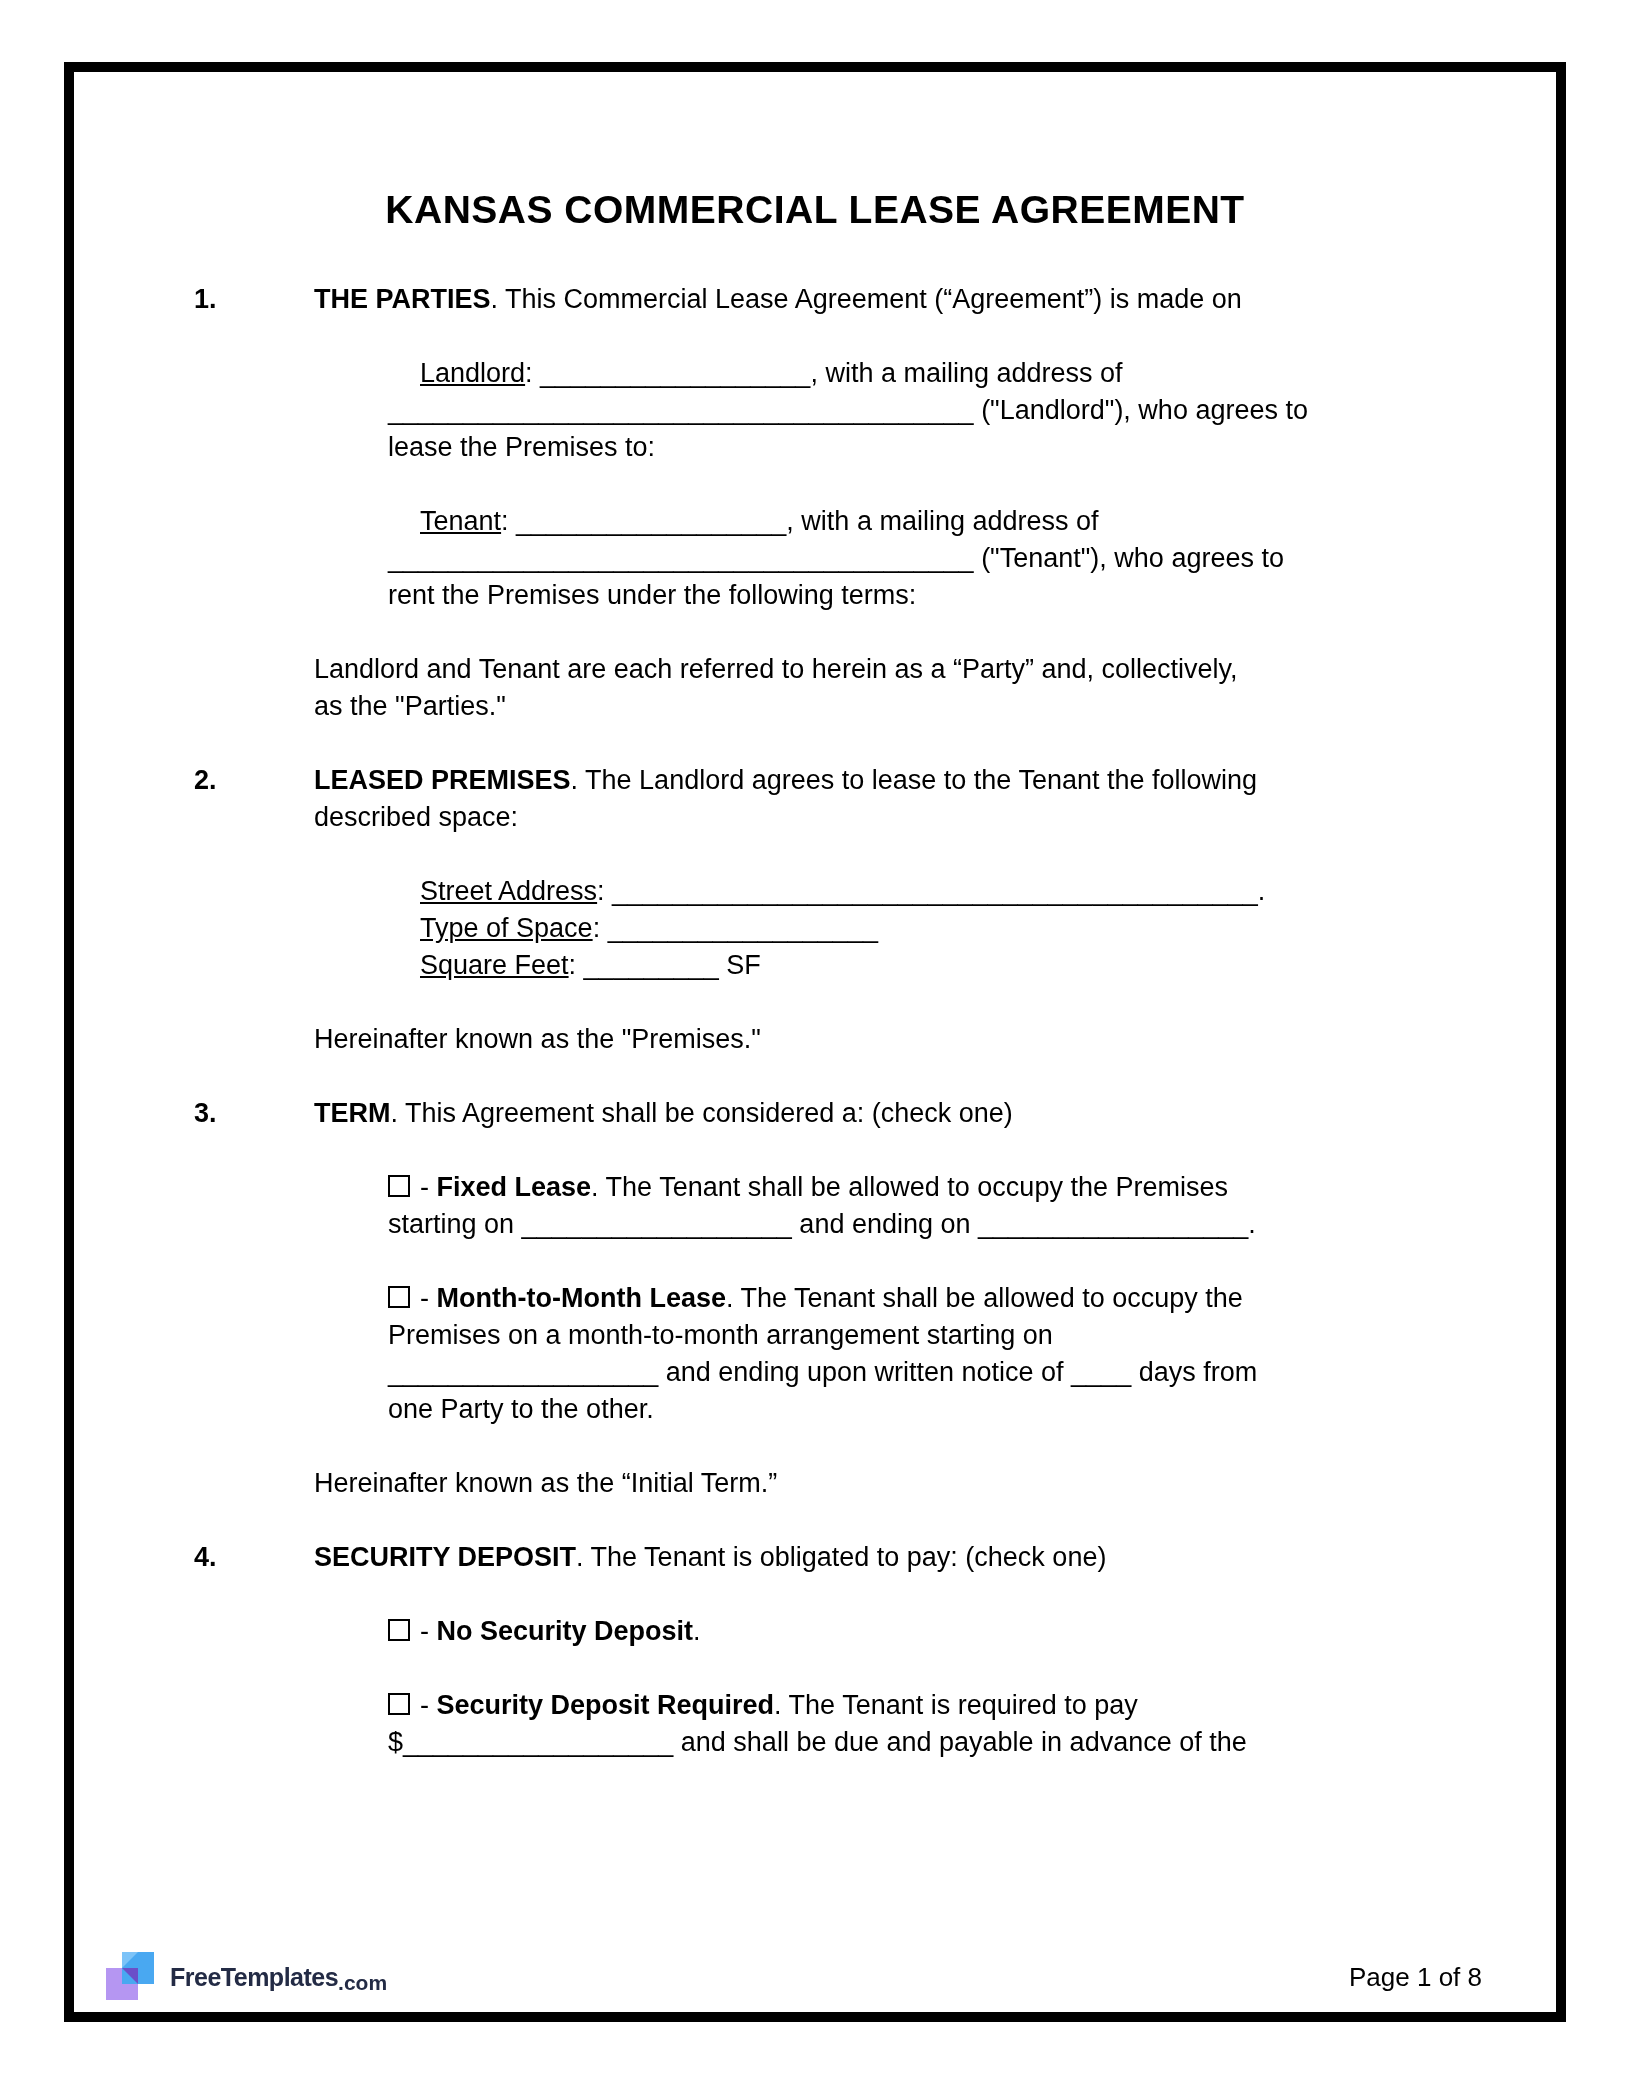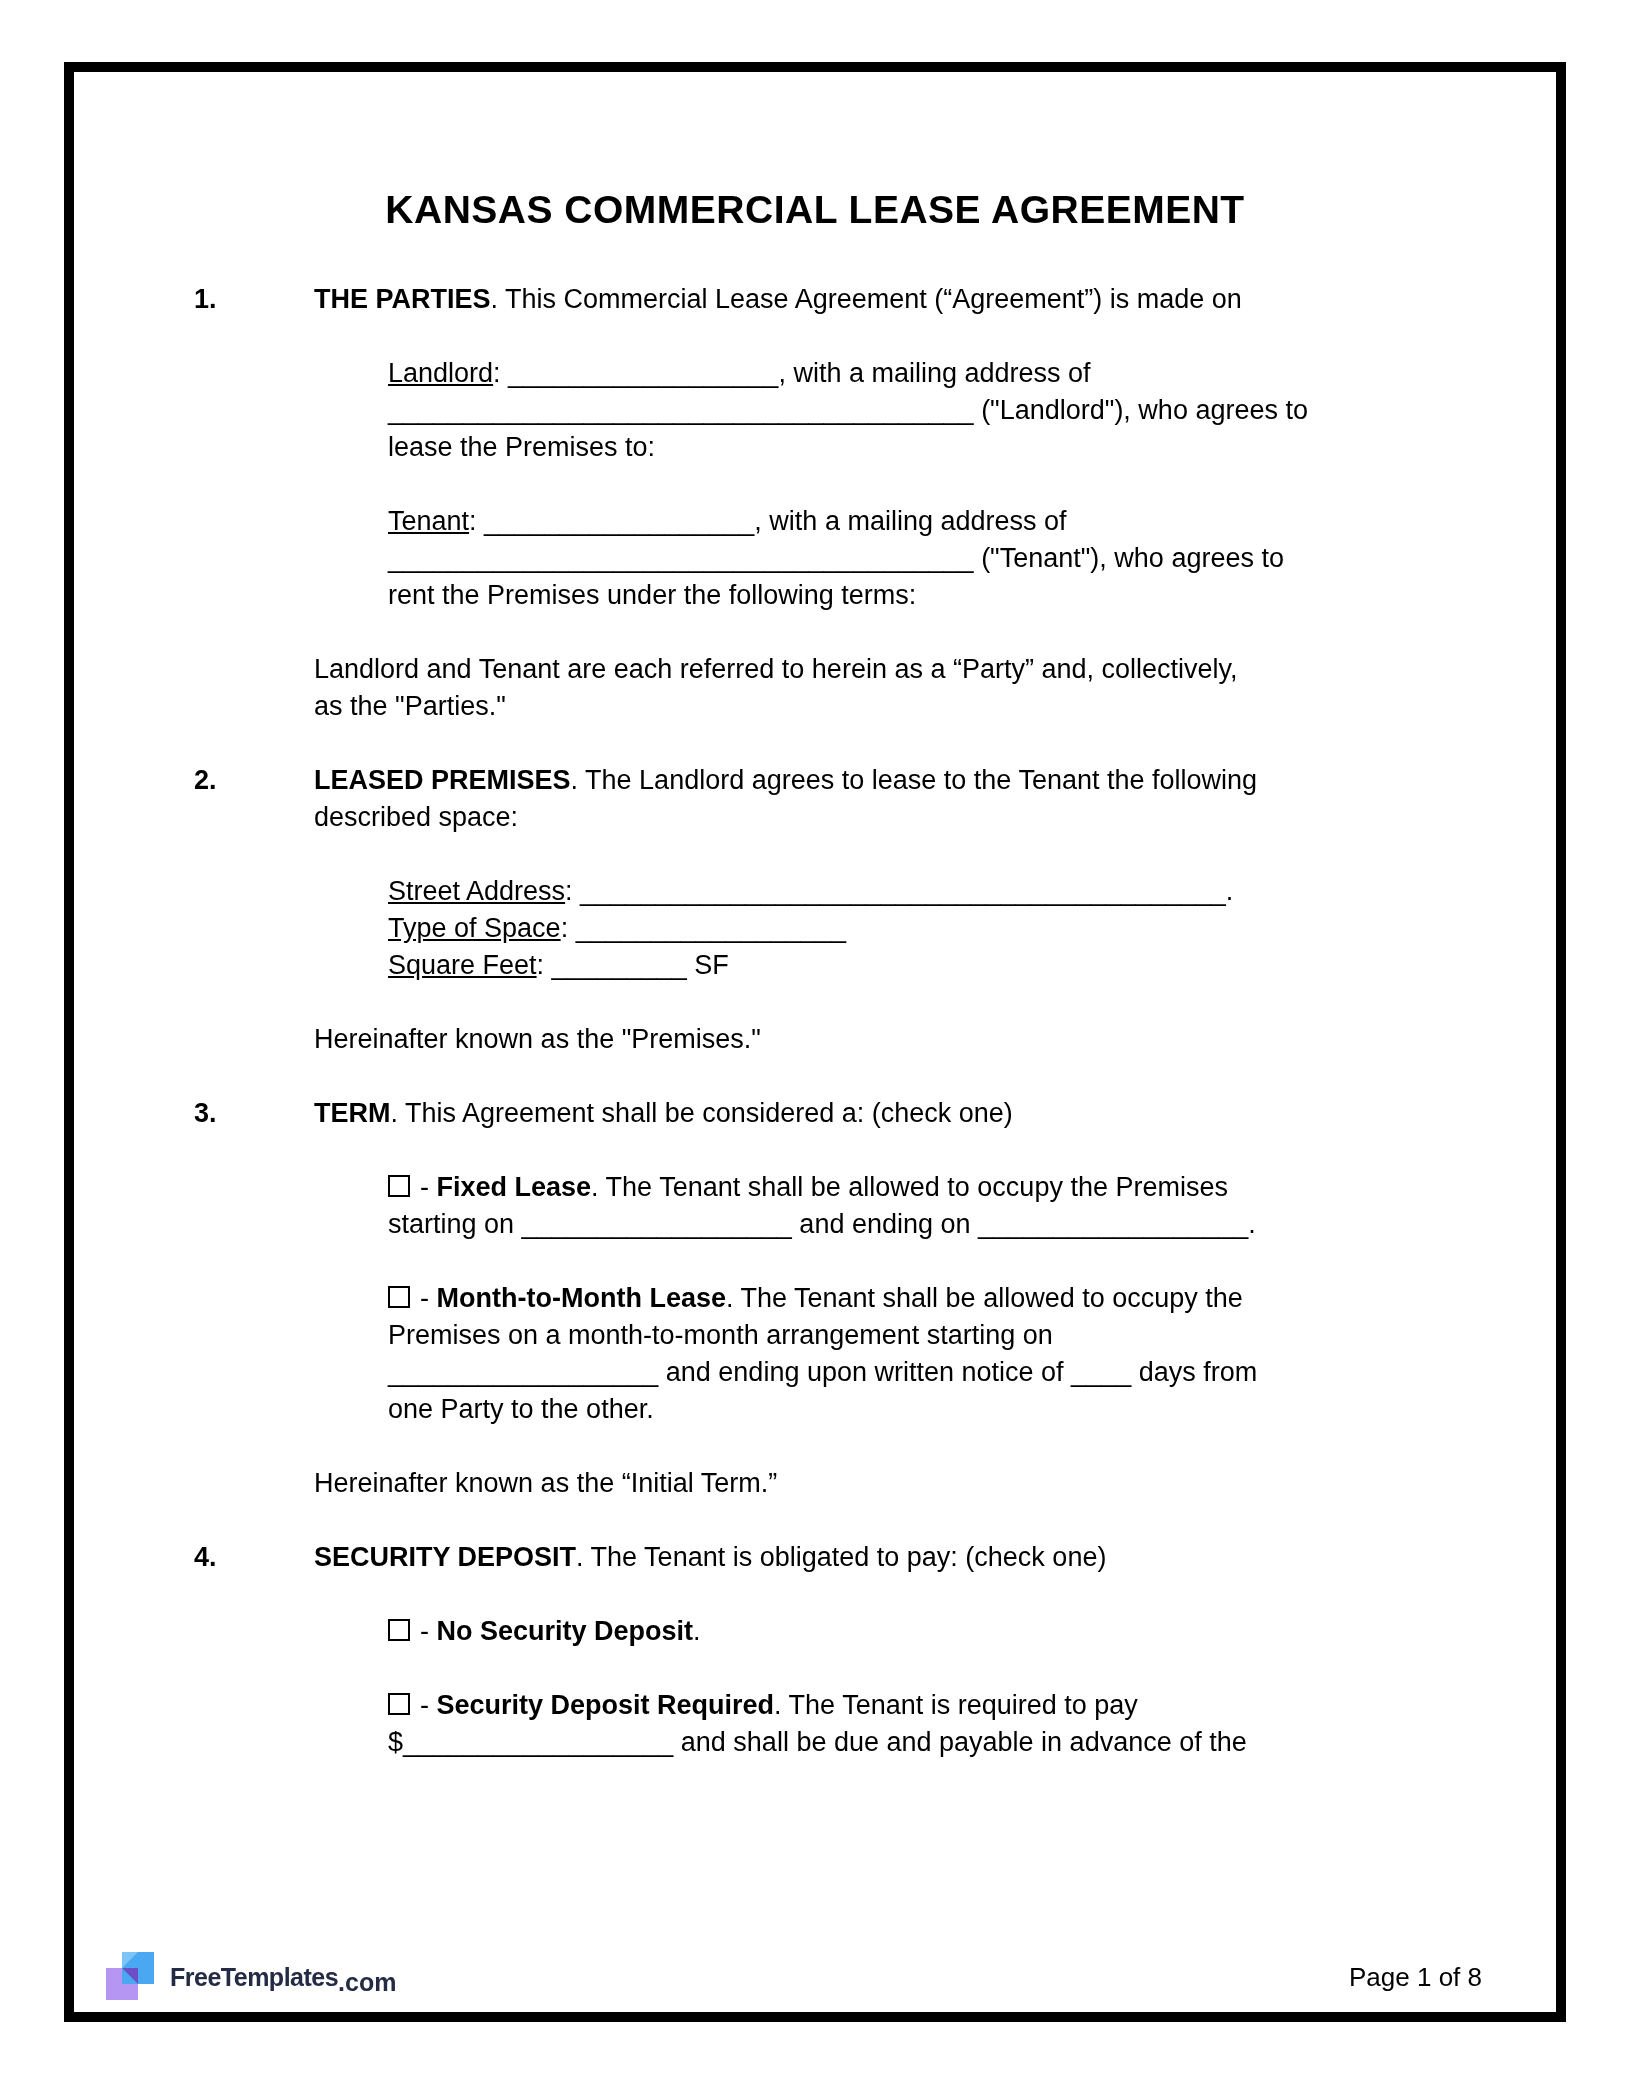--- a/index.html
+++ b/index.html
@@ -15,36 +15,36 @@
   h1.doc-title {
     font-size:39px; line-height:46px; font-weight:bold; text-align:center;
     margin:0 0 48px 0; letter-spacing:0.5px;
   }
   .sec { display:flex; }
   .sec-num { width:120px; flex:none; font-weight:bold; }
   .sec-body { flex:1; min-width:0; }
   .para { margin:0 0 37px 0; }
   .indent { margin-left:74px; }
   .line { display:block; white-space:pre; }
-  .ul { text-decoration:underline; }
+  .ul { text-decoration:underline;margin-left:32px; }
   b { font-weight:bold; }
   .cbx {
     display:inline-block; width:18px; height:18px; border:2px solid #000;
     margin-right:10px; vertical-align:-1px; background:#fff;
   }
   .footer {
     position:absolute; left:104px; right:150px; bottom:86px;
     display:flex; align-items:center; justify-content:space-between;
   }
   .brand { display:flex; align-items:center; }
   .brand svg { margin-right:12px; }
   .brand-name {
     font-size:25px; font-weight:bold; color:#232b45; letter-spacing:-0.5px; line-height:54px;
   }
-  .brand-suffix { font-size:25px; font-weight:bold; color:#232b45; align-self:center; margin-top:10px; }
+  .brand-suffix { font-size:21px; font-weight:bold; color:#232b45; align-self:center; margin-top:10px; }
   .page-label { font-size:26px; color:#000; }
 </style>
 </head>
 <body>
 
 <div class="page-border">
 
   <h1 class="doc-title">KANSAS COMMERCIAL LEASE AGREEMENT</h1>
 
   <div class="sec">

